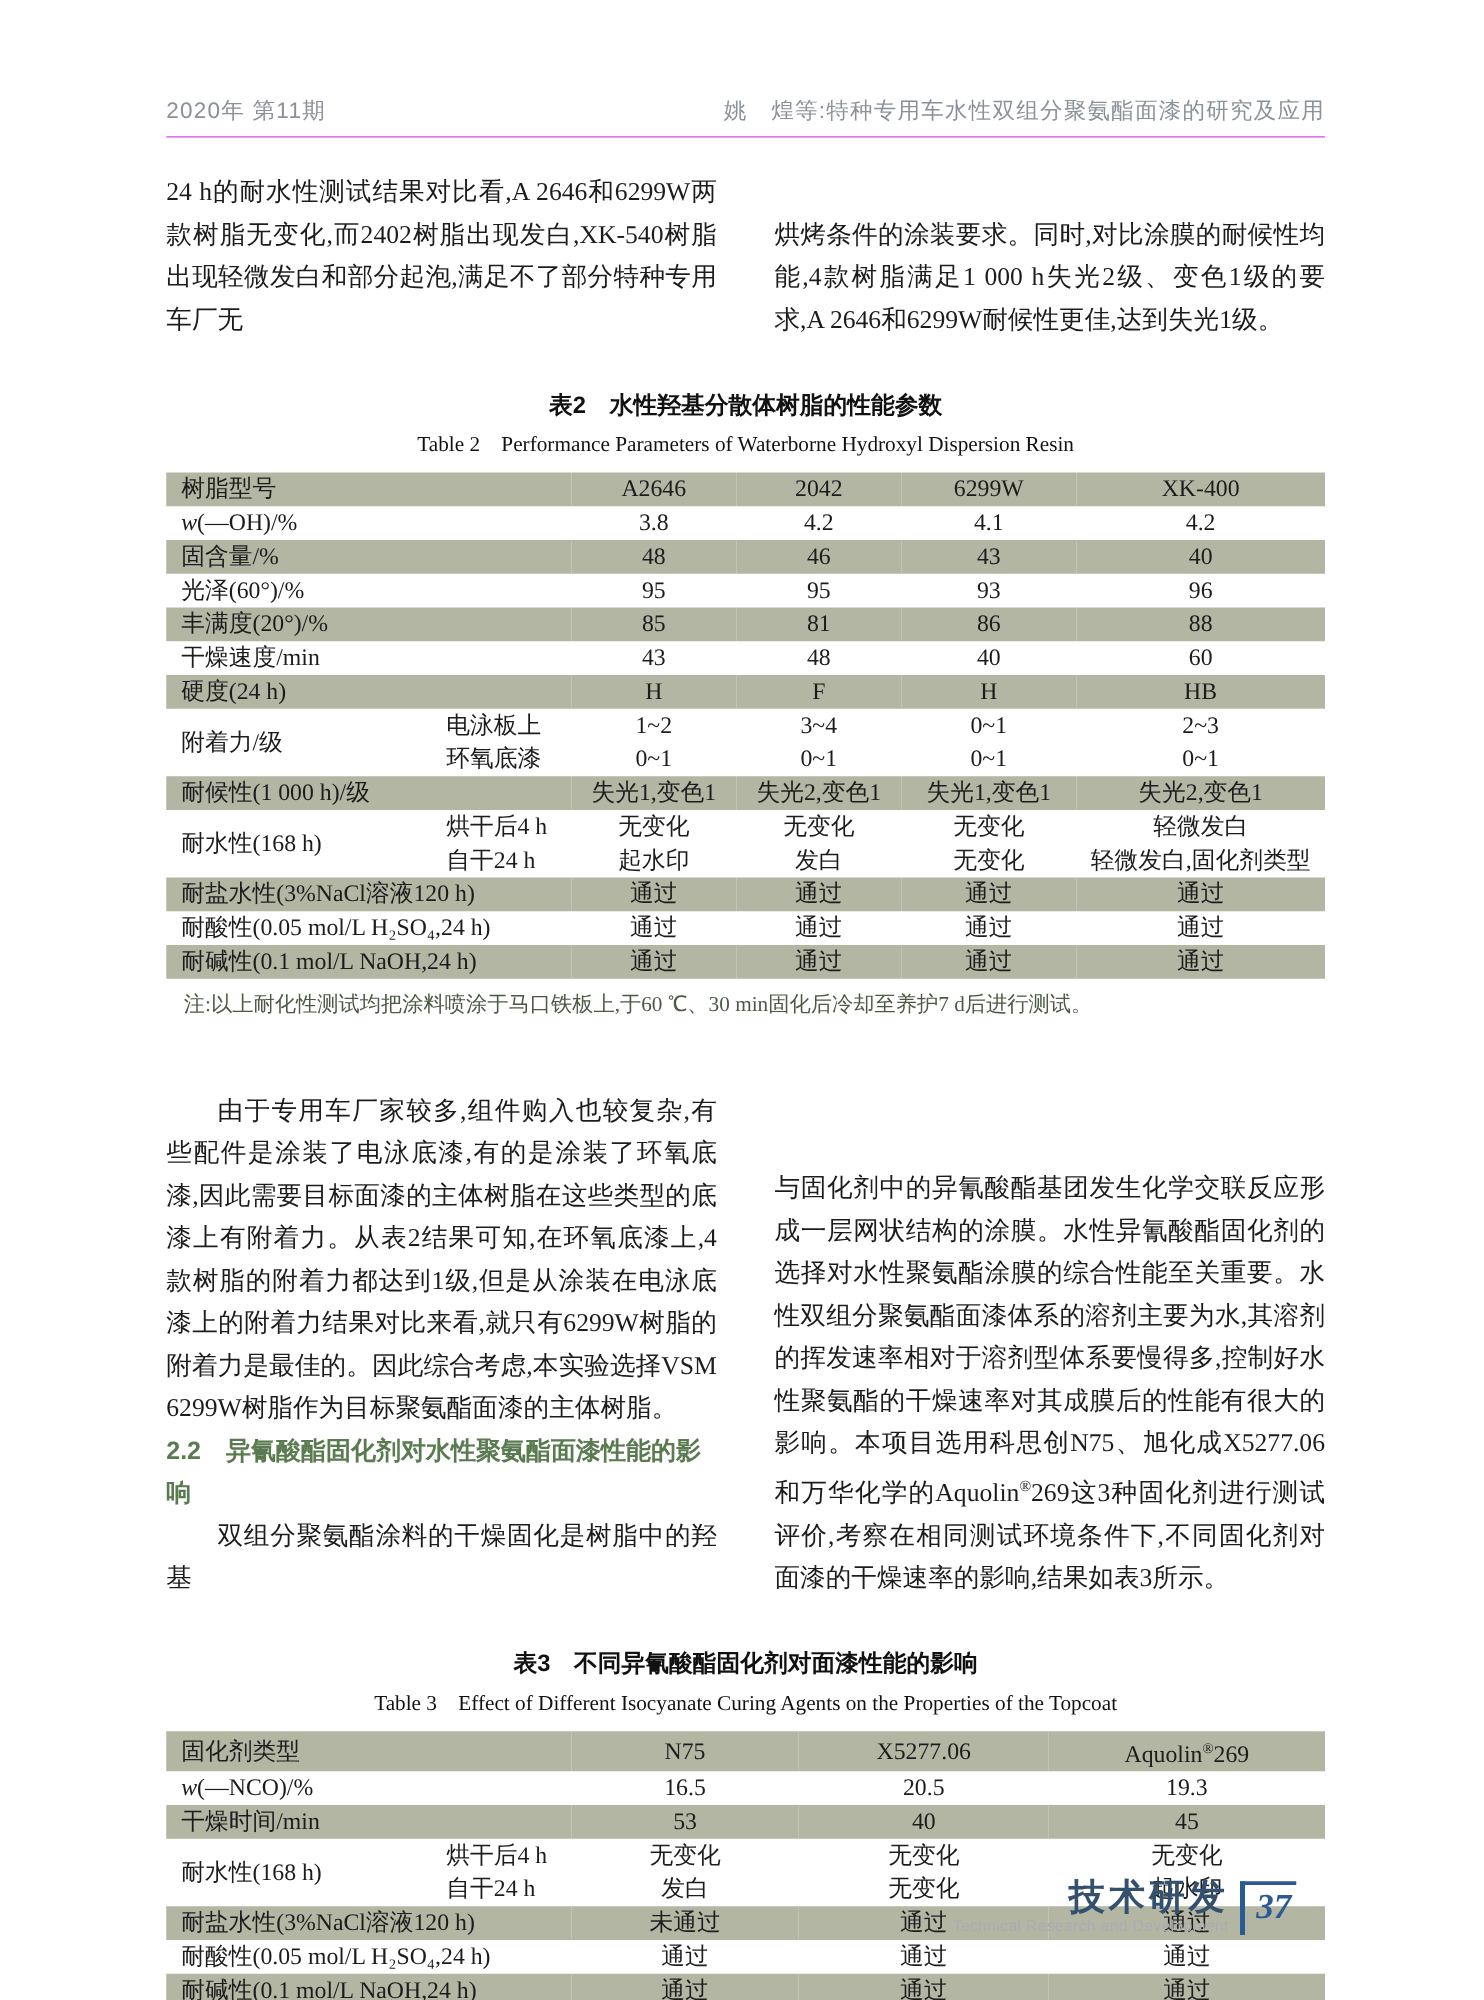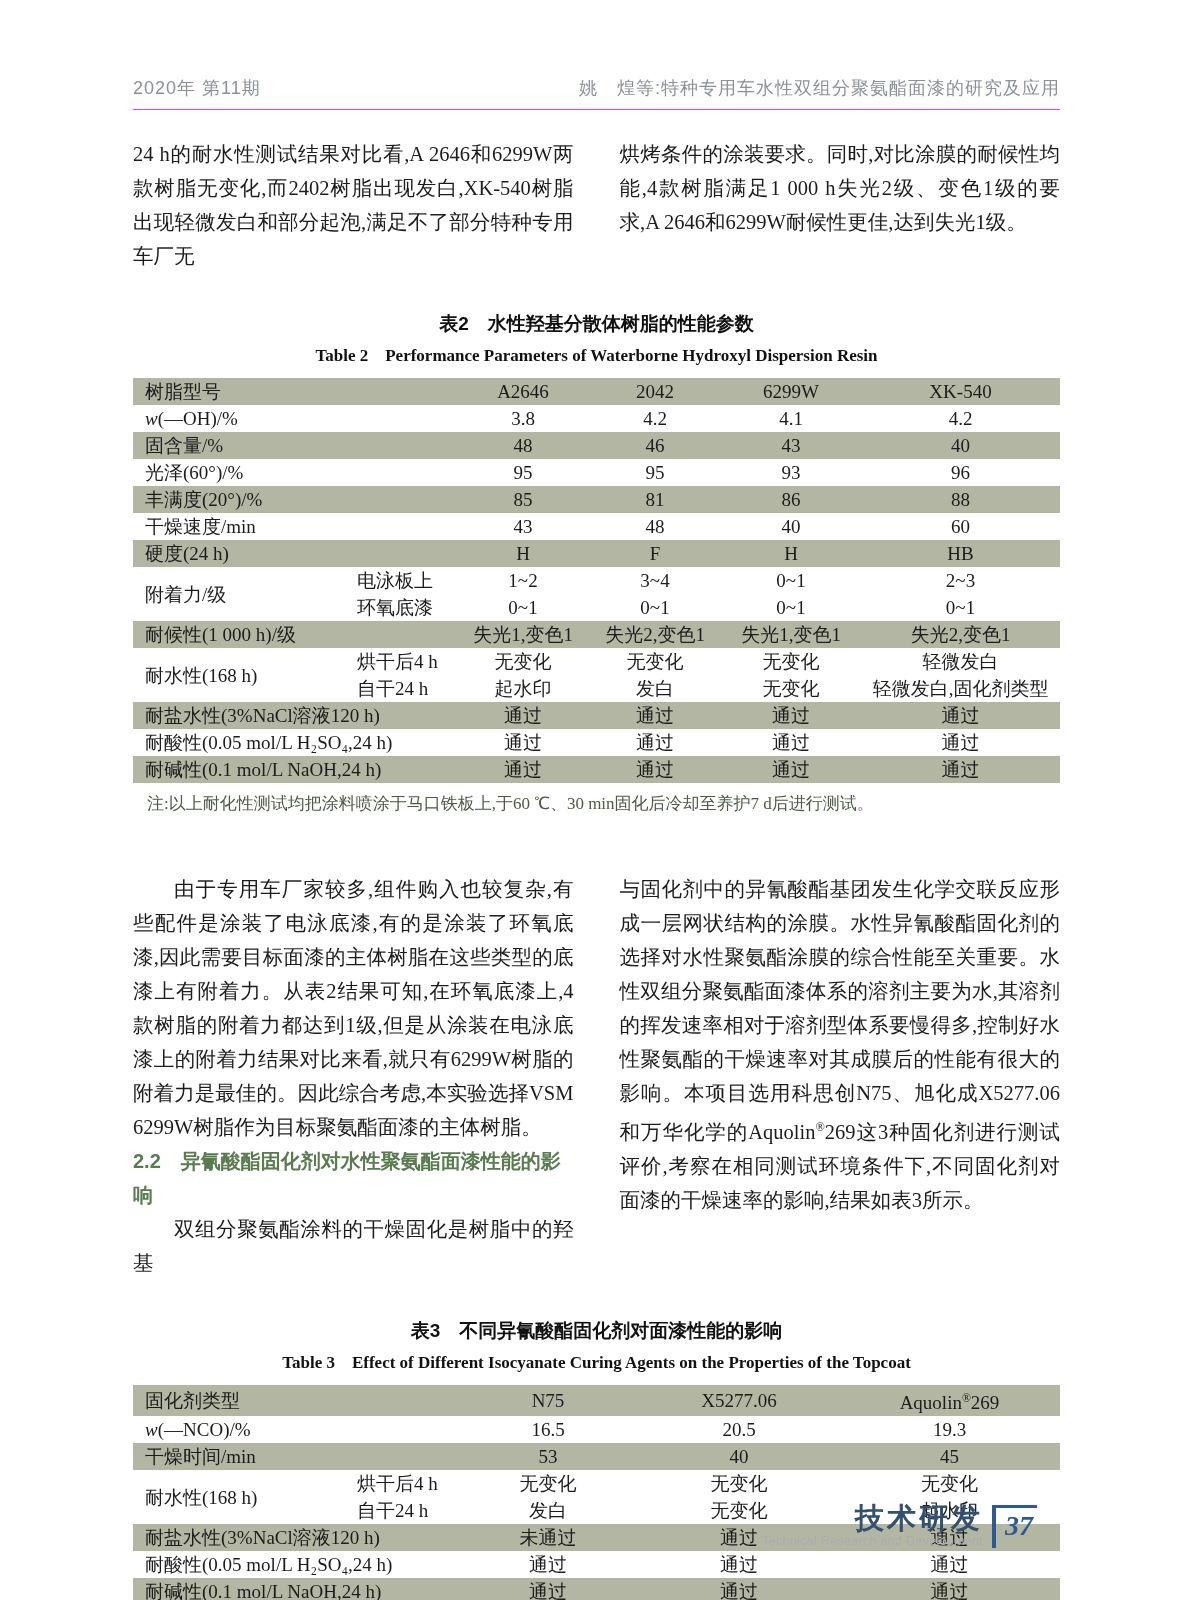--- a/index.html
+++ b/index.html
@@ -21,37 +21,37 @@
   }
   
   .running-head{
     display:flex;justify-content:space-between;align-items:flex-end;
     font-family:"Liberation Sans",sans-serif;
     font-size:18px;color:var(--header-gray);
     padding-bottom:9px;border-bottom:1px solid #d946ef;
     letter-spacing:1px;
   }
   
-  .two-col{display:flex;gap:46px;margin-top:27px;}
+  .two-col{display:flex;gap:46px;margin-top:27px;align-items:flex-end;}
   .col{width:448px;font-size:20.5px;line-height:34px;text-align:justify;}
   .col p{text-align:justify;}
   .indent{text-indent:2em;}
   .section-heading{
     font-family:"Liberation Sans",sans-serif;
     font-weight:bold;font-size:20px;line-height:34px;
     color:var(--accent-green);text-align:left;
   }
   
   .caption-cn{
     text-align:center;font-family:"Liberation Sans",sans-serif;
     font-weight:bold;font-size:19px;margin-top:38px;color:#111;
   }
   .caption-en{
     text-align:center;font-family:"Liberation Serif",serif;
-    font-weight:bold;font-size:17px;margin:7px 0 11px 0;color:#111;
+    font-weight:normal;font-size:17px;margin:7px 0 11px 0;color:#111;
   }
   
   table.data{width:100%;border-collapse:collapse;table-layout:fixed;font-size:19px;}
   table.data th,table.data td{
     font-weight:normal;text-align:center;vertical-align:middle;
     height:27px;padding:1px 3px;line-height:25px;
   }
   table.data tr.shaded th,table.data tr.shaded td{background:var(--shade);}
   table.data .label{text-align:left;padding-left:12px;}
   table.data .sub{text-align:left;padding-left:18px;}
@@ -115,21 +115,21 @@
         <col style="width:132px">
         <col style="width:140px">
         <col style="width:199px">
       </colgroup>
       <tbody>
         <tr class="shaded">
           <th class="label" colspan="2">树脂型号</th>
           <th>A2646</th>
           <th>2042</th>
           <th>6299W</th>
-          <th>XK-540</th>
+          <th>XK-400</th>
         </tr>
         <tr>
           <td class="label" colspan="2"><i>w</i>(—OH)/%</td>
           <td>3.8</td>
           <td>4.2</td>
           <td>4.1</td>
           <td>4.2</td>
         </tr>
         <tr class="shaded">
           <td class="label" colspan="2">固含量/%</td>

